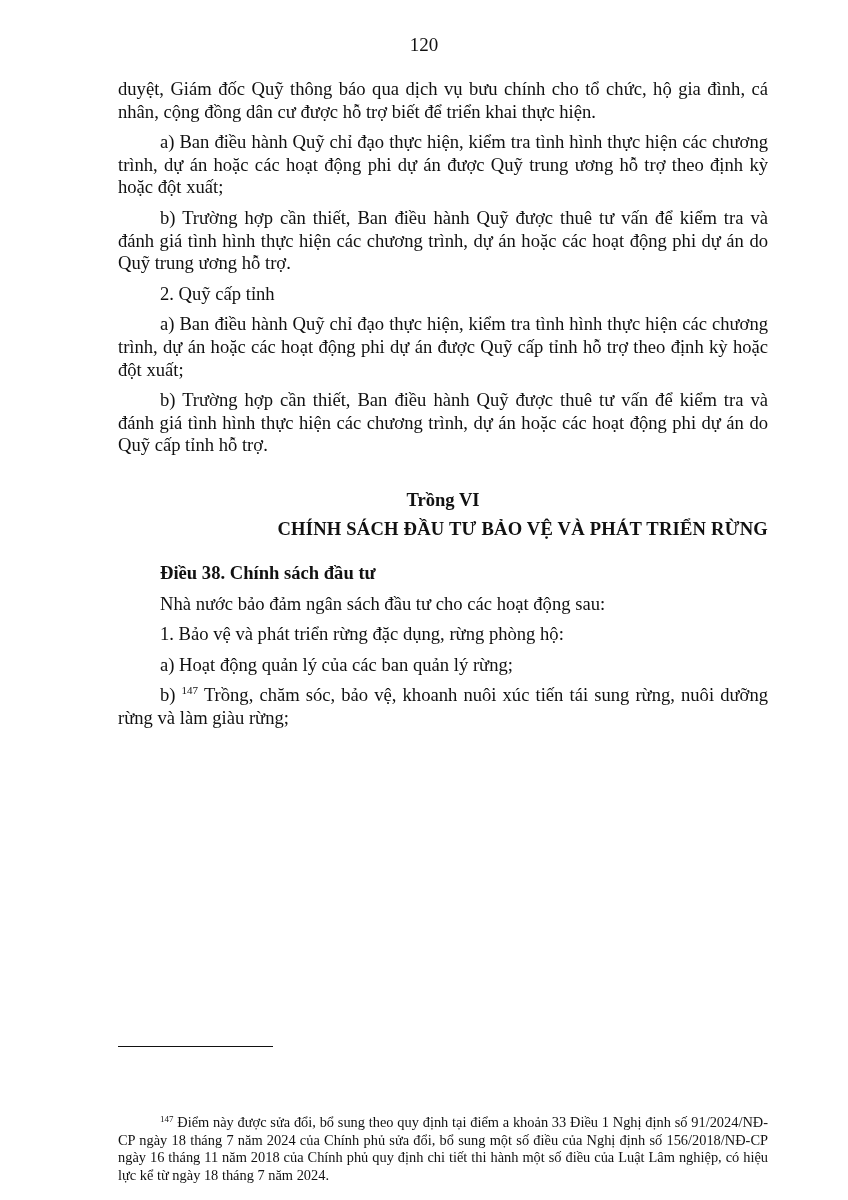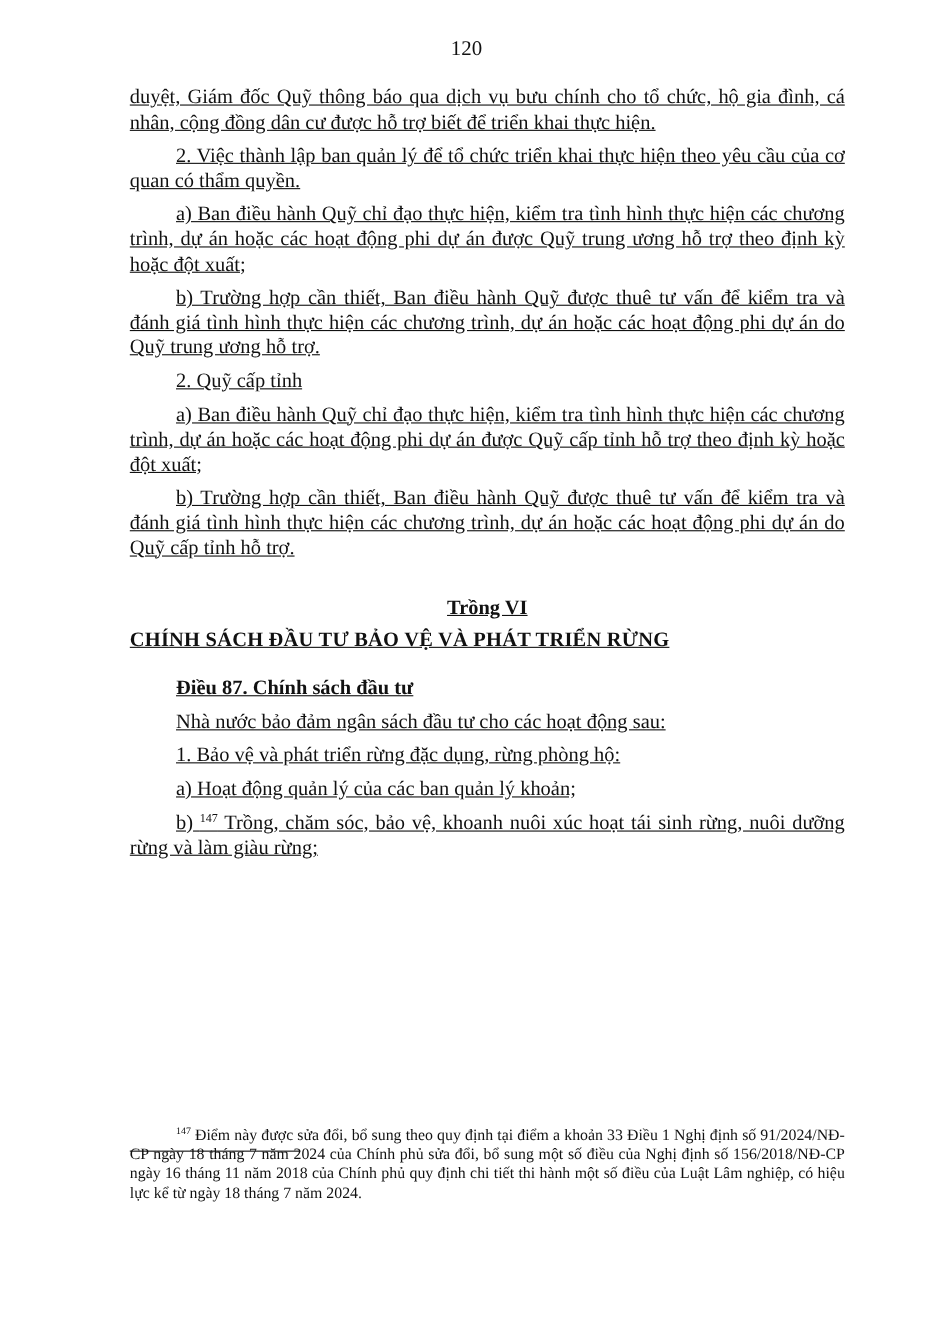--- a/index.html
+++ b/index.html
@@ -1,51 +1,50 @@
 <!DOCTYPE html>
 <html><head>
 <meta charset="utf-8">
 <style>
   html, body { margin: 0; padding: 0; background: #ffffff; }
   body { width: 848px; height: 1200px; position: relative; overflow: hidden;
          font-family: "Liberation Serif", serif; color: #111; }
   .page-number { position: absolute; top: 34px; left: 0; width: 848px; text-align: center; font-size: 19px; }
   .content { position: absolute; top: 78px; left: 118px; width: 650px; font-size: 18.6px; line-height: 22.6px; }
-  p { margin: 0 0 8px 0; text-align: justify; text-decoration: underline; }
+  p { margin: 0 0 8px 0; text-align: justify; }
   .indent { text-indent: 42px; }
   .bold { font-weight: bold; }
   .chapter { font-weight: bold; text-align: center; margin: 0; }
-  .chapter-title { font-weight: bold; text-align: left; margin: 6px 0 22px 0; letter-spacing: 0.2px; }
+  .chapter-title { font-weight: bold; text-align: right; margin: 6px 0 22px 0; letter-spacing: 0.2px; }
   sup { font-size: 11px; line-height: 0; vertical-align: 7px; }
   .spacer-ch { height: 24px; }
   .footnote-rule { position: absolute; top: 1046px; left: 118px; width: 155px; border-top: 1px solid #111; }
-  .footnote { position: absolute; top: 1024px; left: 118px; width: 650px; font-size: 14.4px; line-height: 17.6px; text-align: justify; text-indent: 42px; }
+  .footnote { position: absolute; top: 1114px; left: 118px; width: 650px; font-size: 14.4px; line-height: 17.6px; text-align: justify; text-indent: 42px; }
   .footnote sup { font-size: 9px; vertical-align: 5px; }
 </style>
 </head>
 <body>
 
 <div class="page-number">120</div>
 
 <div class="content">
   <p>duyệt, Giám đốc Quỹ thông báo qua dịch vụ bưu chính cho tổ chức, hộ gia đình, cá nhân, cộng đồng dân cư được hỗ trợ biết để triển khai thực hiện.</p>
 
-  <p class="indent">2. Việc thành lập ban quản lý để tổ chức triển khai thực hiện theo yêu cầu của cơ quan có thẩm quyền.</p>
 
   <p class="indent">a) Ban điều hành Quỹ chỉ đạo thực hiện, kiểm tra tình hình thực hiện các chương trình, dự án hoặc các hoạt động phi dự án được Quỹ trung ương hỗ trợ theo định kỳ hoặc đột xuất;</p>
   <p class="indent">b) Trường hợp cần thiết, Ban điều hành Quỹ được thuê tư vấn để kiểm tra và đánh giá tình hình thực hiện các chương trình, dự án hoặc các hoạt động phi dự án do Quỹ trung ương hỗ trợ.</p>
   <p class="indent">2. Quỹ cấp tỉnh</p>
   <p class="indent">a) Ban điều hành Quỹ chỉ đạo thực hiện, kiểm tra tình hình thực hiện các chương trình, dự án hoặc các hoạt động phi dự án được Quỹ cấp tỉnh hỗ trợ theo định kỳ hoặc đột xuất;</p>
   <p class="indent">b) Trường hợp cần thiết, Ban điều hành Quỹ được thuê tư vấn để kiểm tra và đánh giá tình hình thực hiện các chương trình, dự án hoặc các hoạt động phi dự án do Quỹ cấp tỉnh hỗ trợ.</p>
 
   <div class="spacer-ch"></div>
   <p class="chapter">Trồng VI</p>
   <p class="chapter-title">CHÍNH SÁCH ĐẦU TƯ BẢO VỆ VÀ PHÁT TRIỂN RỪNG</p>
 
-  <p class="indent bold">Điều 87. Chính sách đầu tư</p>
+  <p class="indent bold">Điều 38. Chính sách đầu tư</p>
   <p class="indent">Nhà nước bảo đảm ngân sách đầu tư cho các hoạt động sau:</p>
   <p class="indent">1. Bảo vệ và phát triển rừng đặc dụng, rừng phòng hộ:</p>
-  <p class="indent">a) Hoạt động quản lý của các ban quản lý khoản;</p>
-  <p class="indent"><span>b)</span> <sup>147</sup><span> Trồng, chăm sóc, bảo vệ, khoanh nuôi xúc hoạt tái sinh rừng, nuôi dưỡng rừng và làm giàu rừng;</span></p>
+  <p class="indent">a) Hoạt động quản lý của các ban quản lý rừng;</p>
+  <p class="indent"><span>b)</span> <sup>147</sup><span> Trồng, chăm sóc, bảo vệ, khoanh nuôi xúc tiến tái sung rừng, nuôi dưỡng rừng và làm giàu rừng;</span></p>
 </div>
 
 <div class="footnote-rule"></div>
 <div class="footnote"><sup>147</sup><span> Điểm này được sửa đổi, bổ sung theo quy định tại điểm a khoản 33 Điều 1 Nghị định số 91/2024/NĐ- CP ngày 18 tháng 7 năm 2024 của Chính phủ sửa đổi, bổ sung một số điều của Nghị định số 156/2018/NĐ-CP ngày 16 tháng 11 năm 2018 của Chính phủ quy định chi tiết thi hành một số điều của Luật Lâm nghiệp, có hiệu lực kể từ ngày 18 tháng 7 năm 2024.</span></div>
 
 </body></html>

